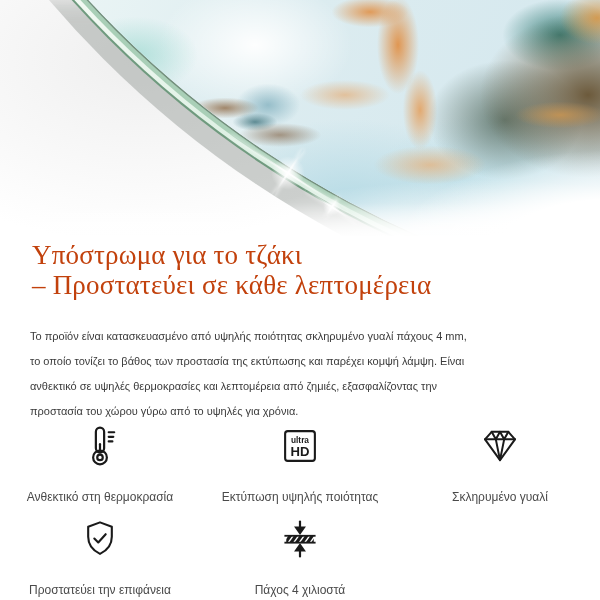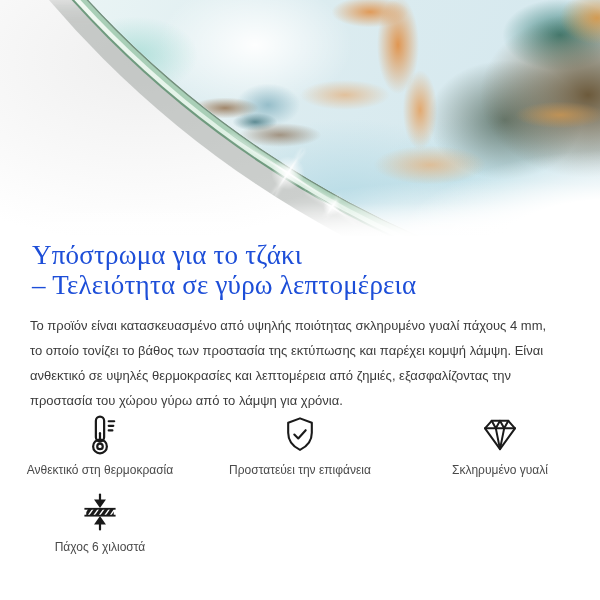--- a/index.html
+++ b/index.html
@@ -74,41 +74,41 @@
   .sparkle-big .ray2{width:56px;left:-28px;top:-1px;transform:rotate(-57deg);}
   .sparkle-small{left:332px;top:207px;}
   .sparkle-small .glow{width:18px;height:18px;left:-9px;top:-9px;}
   .sparkle-small .ray1{width:62px;left:-31px;top:-1px;transform:rotate(33deg);}
   .sparkle-small .ray2{width:26px;left:-13px;top:-1px;transform:rotate(-57deg);}
 
   
   .title{
     margin:4px 0 0;padding:0 32px;
     font-family:"Liberation Serif","DejaVu Serif",serif;
-    font-weight:400;font-size:27px;line-height:30px;color:#1d4ed8;
+    font-weight:400;font-size:27px;line-height:30px;color:#c2410c;
     letter-spacing:.2px;
   }
   .title span{display:block;}
   .desc{
-    margin:13px 0 0;padding:0 30px;
-    font-size:13px;line-height:25px;color:#3b3b3b;
+    margin:24px 0 0;padding:0 30px;
+    font-size:11px;line-height:25px;color:#3b3b3b;
   }
   .desc div{white-space:nowrap;}
 
   
   .features{
     margin-top:0;
     display:grid;grid-template-columns:repeat(3,1fr);
     row-gap:12px;
   }
   .feature{display:flex;flex-direction:column;align-items:center;}
   .icon-box{height:44px;display:flex;align-items:center;justify-content:center;}
   .icon-box svg{display:block;}
   .feature .cap{
-    margin-top:6px;font-size:12px;line-height:15px;color:#4a4a4a;text-align:center;
+    margin-top:22px;font-size:12px;line-height:15px;color:#4a4a4a;text-align:center;
   }
   .ico{stroke:#1a1a1a;fill:none;stroke-width:2.4;}
 </style>
 </head>
 <body>
 
 <div class="page">
 
   <div class="hero">
     <div class="layer glass-shadow"></div>
@@ -125,28 +125,28 @@
     </div>
     <div class="sparkle sparkle-small">
       <div class="glow"></div>
         <div class="ray ray1"></div>
         <div class="ray ray2"></div>
     </div>
   </div>
 
   <h1 class="title">
     <span>Υπόστρωμα για το τζάκι</span>
-    <span>– Τελειότητα σε γύρω λεπτομέρεια</span>
+    <span>– Προστατεύει σε κάθε λεπτομέρεια</span>
   </h1>
 
   <div class="desc">
     <div>Το προϊόν είναι κατασκευασμένο από υψηλής ποιότητας σκληρυμένο γυαλί πάχους 4 mm,</div>
     <div>το οποίο τονίζει το βάθος των προστασία της εκτύπωσης και παρέχει κομψή λάμψη. Είναι</div>
     <div>ανθεκτικό σε υψηλές θερμοκρασίες και λεπτομέρεια από ζημιές, εξασφαλίζοντας την</div>
-    <div>προστασία του χώρου γύρω από το λάμψη για χρόνια.</div>
+    <div>προστασία του χώρου γύρω από το υψηλές για χρόνια.</div>
   </div>
 
   <div class="features">
 
     <div class="feature">
       <div class="icon-box">
         <svg width="44" height="44" viewBox="0 0 48 48" aria-hidden="true">
           <g class="ico" stroke-linecap="round">
             <rect x="19.5" y="4" width="9" height="27" rx="4.5"></rect>
             <circle cx="24" cy="36.5" r="7.5"></circle>
@@ -154,45 +154,55 @@
             <line x1="24" y1="22" x2="24" y2="31"></line>
             <line x1="33.5" y1="9" x2="39.5" y2="9"></line>
             <line x1="33.5" y1="14" x2="38.5" y2="14"></line>
             <line x1="33.5" y1="19" x2="37.5" y2="19"></line>
           </g>
         </svg>
       </div>
       <div class="cap">Ανθεκτικό στη θερμοκρασία</div>
     </div>
 
-
     <div class="feature">
       <div class="icon-box">
         <svg width="42" height="42" viewBox="0 0 48 48" aria-hidden="true">
-          <g class="ico" stroke-linejoin="round" stroke-linecap="round">
-            <path d="M24 5 L37.5 10 V21.5 C37.5 31.5 31.5 37.5 24 41 C16.5 37.5 10.5 31.5 10.5 21.5 V10 Z"></path>
-            <path d="M17.5 23.5 L22 28 L30.5 18.5"></path>
-          </g>
-        </svg>
-      </div>
-      <div class="cap">Προστατεύει την επιφάνεια</div>
+          <rect class="ico" x="7" y="7" width="34" height="34" rx="3"></rect>
+          <text x="24" y="20.5" text-anchor="middle" font-family="Liberation Sans, sans-serif" font-size="9.5" font-weight="bold" fill="#1a1a1a">ultra</text>
+          <text x="24" y="35" text-anchor="middle" font-family="Liberation Sans, sans-serif" font-size="15" font-weight="bold" fill="#1a1a1a">HD</text>
+        </svg>
+      </div>
+      <div class="cap">Εκτύπωση υψηλής ποιότητας</div>
     </div>
 
     <div class="feature">
       <div class="icon-box">
         <svg width="40" height="40" viewBox="0 0 48 48" aria-hidden="true">
           <g class="ico" stroke-width="2.2" stroke-linejoin="round" stroke-linecap="round">
             <path d="M6 16 L14 7 H34 L42 16 L24 41 Z"></path>
             <line x1="6" y1="16" x2="42" y2="16"></line>
             <path d="M14 7 L19 16 L24 7 L29 16 L34 7"></path>
             <path d="M19 16 L24 41 L29 16"></path>
           </g>
         </svg>
       </div>
       <div class="cap">Σκληρυμένο γυαλί</div>
+    </div>
+
+    <div class="feature">
+      <div class="icon-box">
+        <svg width="42" height="42" viewBox="0 0 48 48" aria-hidden="true">
+          <g class="ico" stroke-linejoin="round" stroke-linecap="round">
+            <path d="M24 5 L37.5 10 V21.5 C37.5 31.5 31.5 37.5 24 41 C16.5 37.5 10.5 31.5 10.5 21.5 V10 Z"></path>
+            <path d="M17.5 23.5 L22 28 L30.5 18.5"></path>
+          </g>
+        </svg>
+      </div>
+      <div class="cap">Προστατεύει την επιφάνεια</div>
     </div>
 
 
     <div class="feature">
       <div class="icon-box">
         <svg width="44" height="44" viewBox="0 0 48 48" aria-hidden="true">
           <defs>
             <clipPath id="barClip">
                 <rect x="9" y="20.5" width="30" height="7.5"></rect>
               </clipPath>
@@ -210,17 +220,17 @@
             <line x1="7" y1="28" x2="41" y2="28"></line>
           </g>
           <g stroke="#1a1a1a" stroke-width="2.4" fill="#1a1a1a" stroke-linecap="round">
             <line x1="24" y1="5" x2="24" y2="12"></line>
             <path d="M19.8 11.5 L28.2 11.5 L24 17.5 Z"></path>
             <line x1="24" y1="43" x2="24" y2="36"></line>
             <path d="M19.8 36.5 L28.2 36.5 L24 30.5 Z"></path>
           </g>
         </svg>
       </div>
-      <div class="cap">Πάχος 6 χιλιοστά</div>
+      <div class="cap">Πάχος 4 χιλιοστά</div>
     </div>
 
   </div>
 </div>
 
 </body></html>

